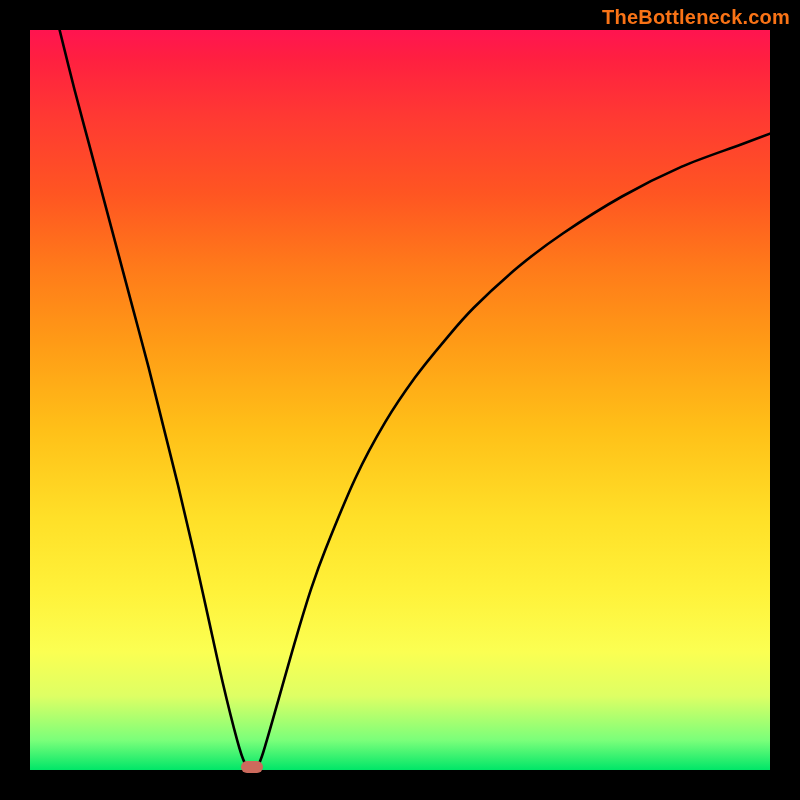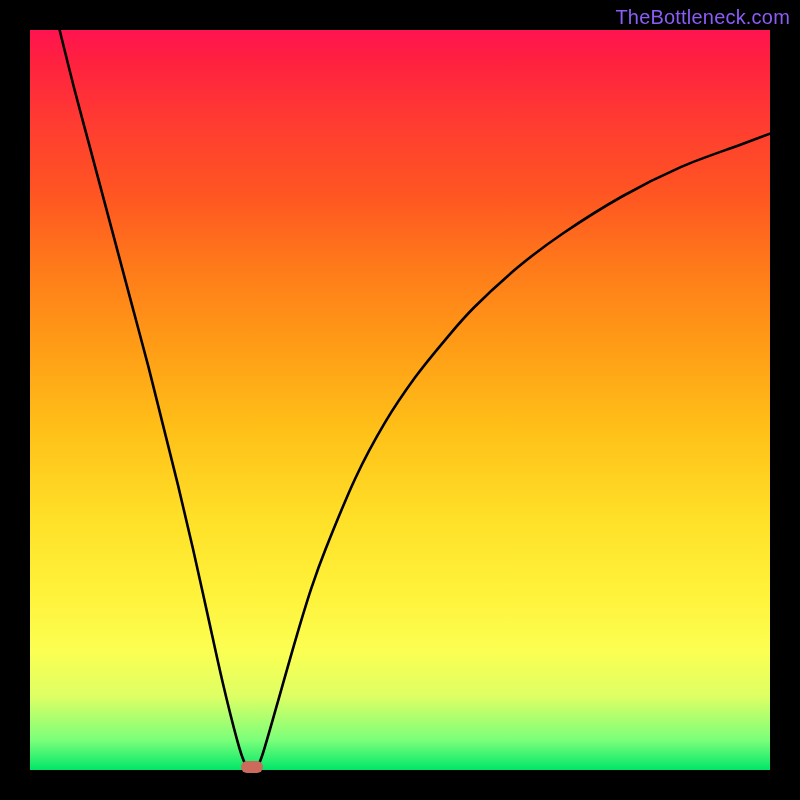--- a/index.html
+++ b/index.html
@@ -36,23 +36,23 @@
       #fbff52 84%,
       #deff64 90%,
       #7aff7a 96%,
       #00e668 100%
     );
   }
   .watermark {
     position: absolute;
     top: 6px;
     right: 10px;
-    color: #8b5cf6;
+    color: #f97316;
     font-size: 20px;
-    font-weight: 400;
+    font-weight: 700;
     letter-spacing: 0.2px;
     user-select: none;
   }
   .curve {
     position: absolute;
     left: 30px;
     top: 30px;
     width: 740px;
     height: 740px;
     pointer-events: none;

